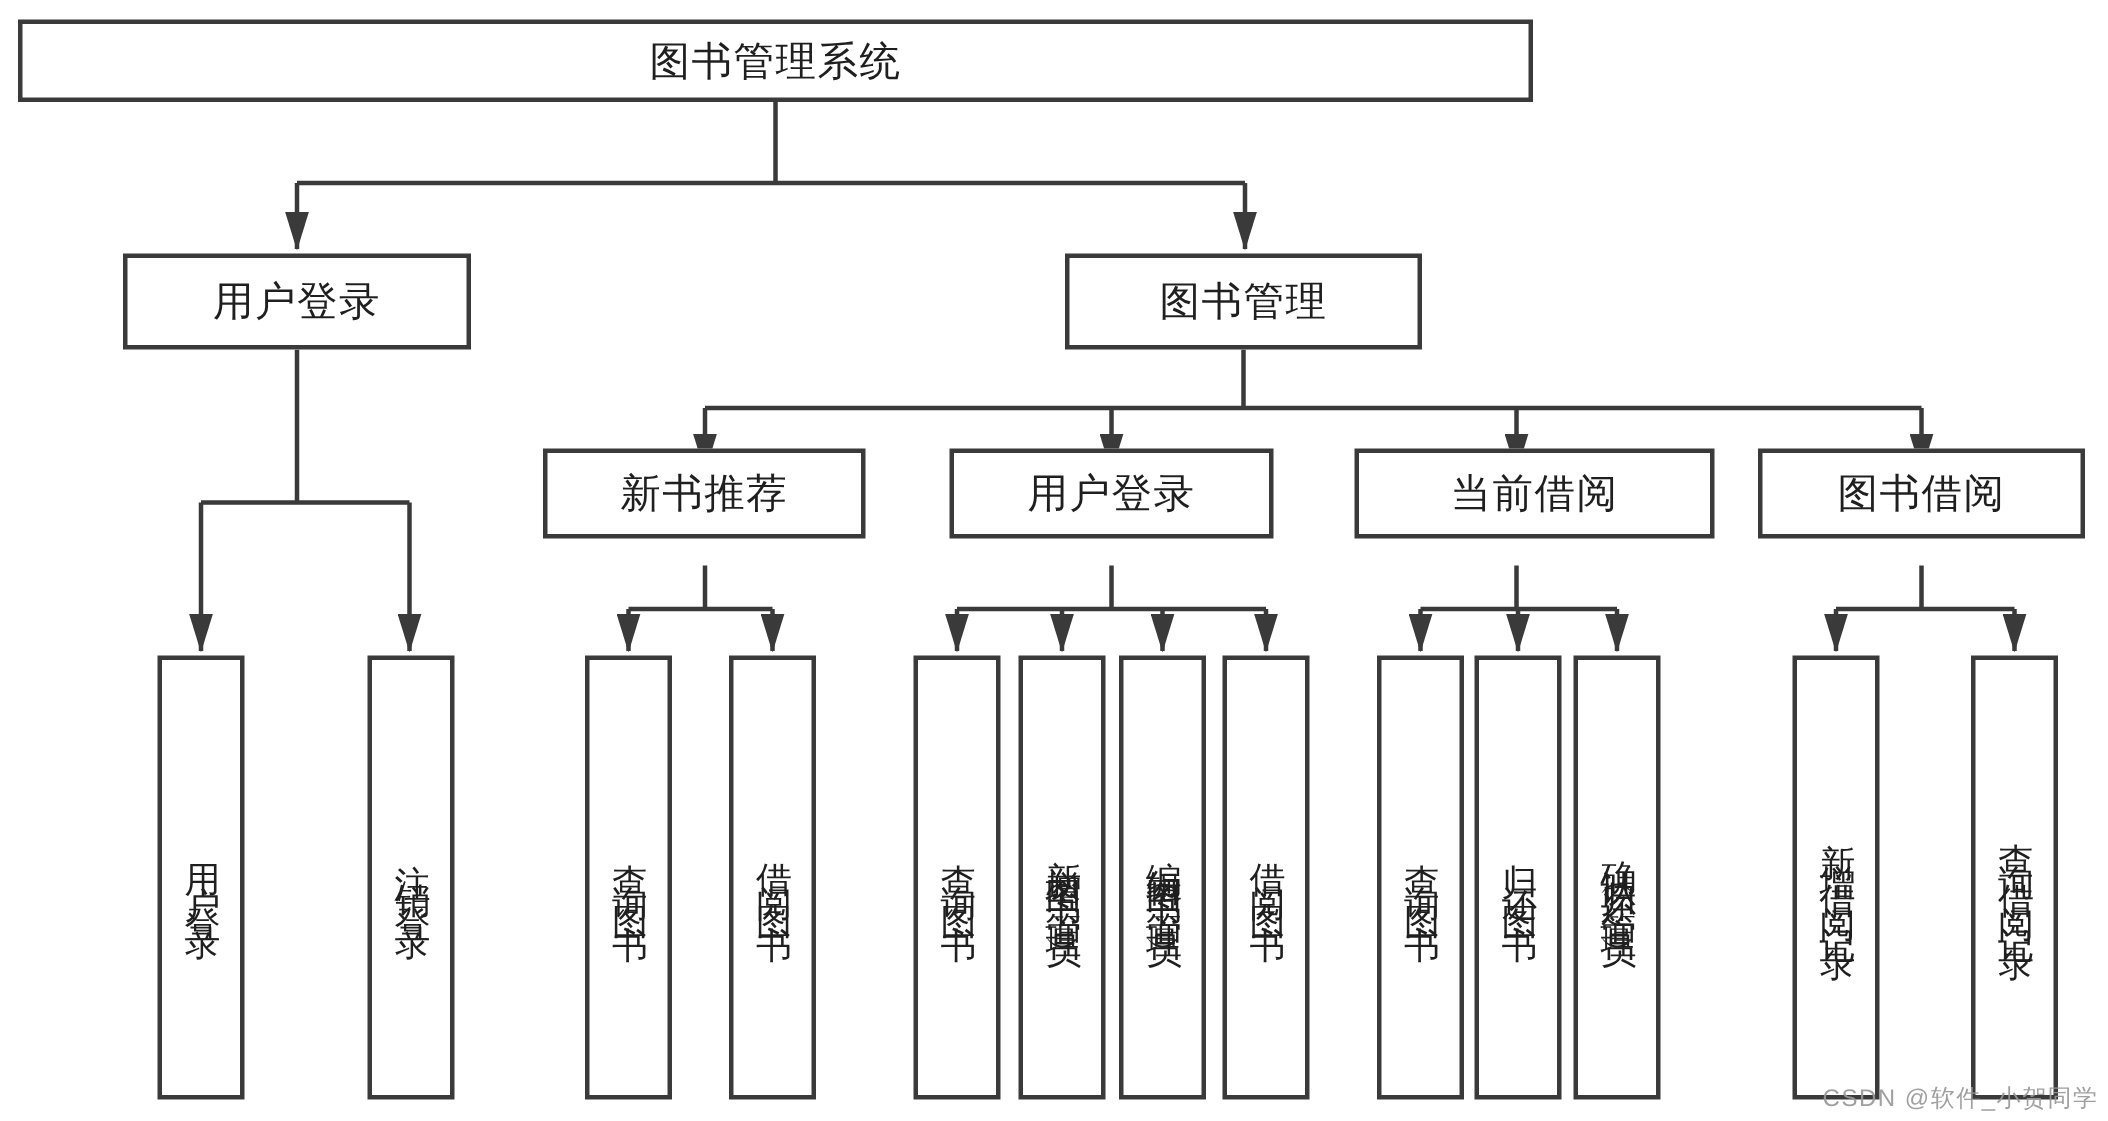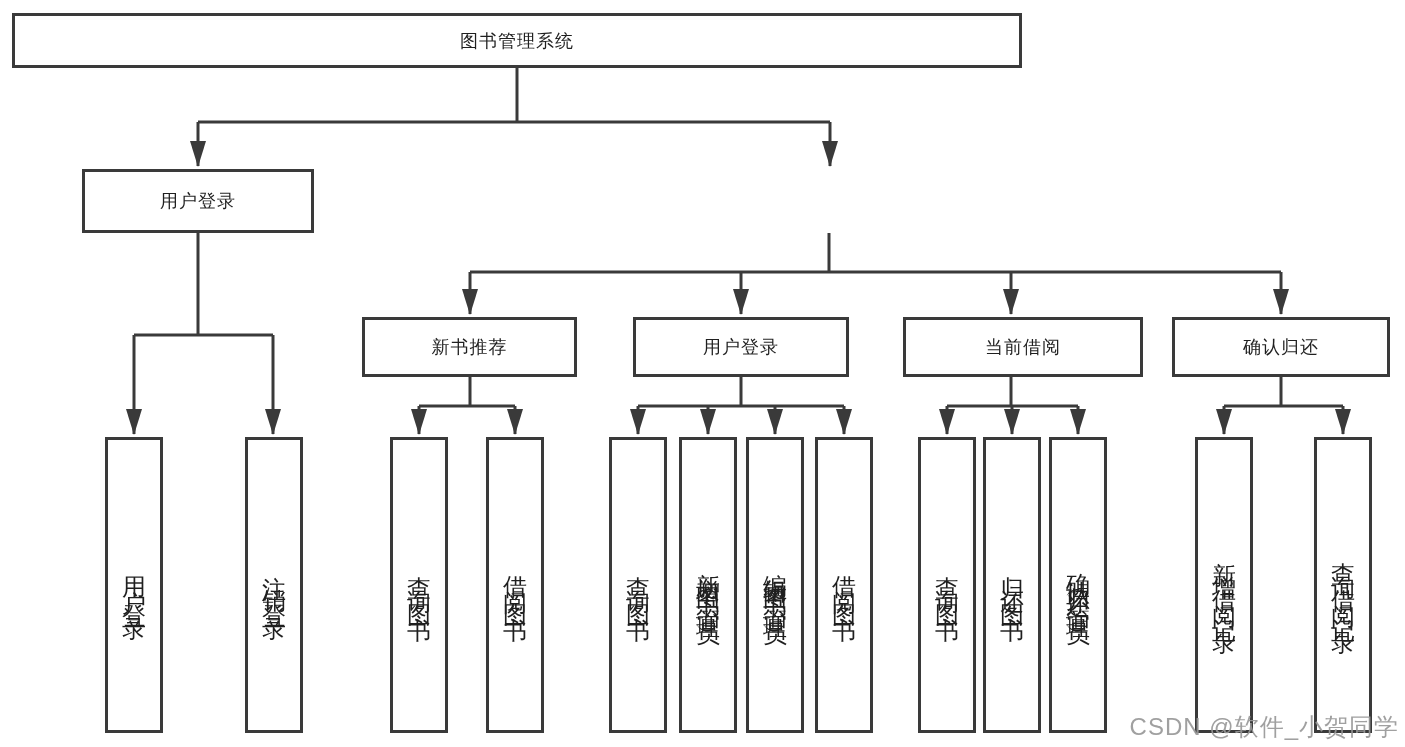--- a/index.html
+++ b/index.html
@@ -14,43 +14,43 @@
   #wires{position:absolute;left:0;top:0;width:1405px;height:747px;}
   .node{
     position:absolute;
     box-sizing:border-box;
     border:3px solid #3a3a3a;
     background:#ffffff;
     display:flex;align-items:center;justify-content:center;
     text-align:center;
   }
   .hlabel{
-    font-size:18px;
+    font-size:27px;
     letter-spacing:1px;
     color:#1f1f1f;
     white-space:nowrap;
   }
   .root{left:12px;top:13px;width:1010px;height:55px;}
   .l2{top:169px;height:64px;}
-  .l3{top:317px;height:60px;}
+  .l3{top:299px;height:60px;}
   .leaf{top:437px;height:296px;width:58px;}
   .vtext{
     writing-mode:vertical-lr;
     text-orientation:mixed;
     font-size:24px;
     letter-spacing:14px;
     line-height:1;
     color:#1f1f1f;
     white-space:nowrap;
   }
   .vtext.tight{letter-spacing:7px;}
   .watermark{
     position:absolute;
     right:6px;bottom:4px;
-    font-size:24px;
+    font-size:16px;
     color:rgba(152,152,152,0.92);
     letter-spacing:1px;
     white-space:nowrap;
     z-index:5;
   }
 </style>
 </head>
 <body>
 
 <div id="stage">
@@ -102,32 +102,35 @@
     </g>
   </svg>
 
   <div class="node root">
     <span class="hlabel">图书管理系统</span>
   </div>
 
   <div class="node l2" style="left:82px;width:232px;">
     <span class="hlabel">用户登录</span>
   </div>
+  <div class="node l2" style="left:710px;width:238px;">
+    <span class="hlabel">图书管理</span>
+  </div>
 
   <div class="node l3" style="left:362px;width:215px;">
     <span class="hlabel">新书推荐</span>
   </div>
   <div class="node l3" style="left:633px;width:216px;">
     <span class="hlabel">用户登录</span>
   </div>
   <div class="node l3" style="left:903px;width:240px;">
     <span class="hlabel">当前借阅</span>
   </div>
   <div class="node l3" style="left:1172px;width:218px;">
-    <span class="hlabel">确认归还</span>
+    <span class="hlabel">图书借阅</span>
   </div>
 
   <div class="node leaf" style="left:105px;">
     <span class="vtext">用户登录</span>
   </div>
   <div class="node leaf" style="left:245px;">
     <span class="vtext">注销登录</span>
   </div>
 
   <div class="node leaf" style="left:390px;">

